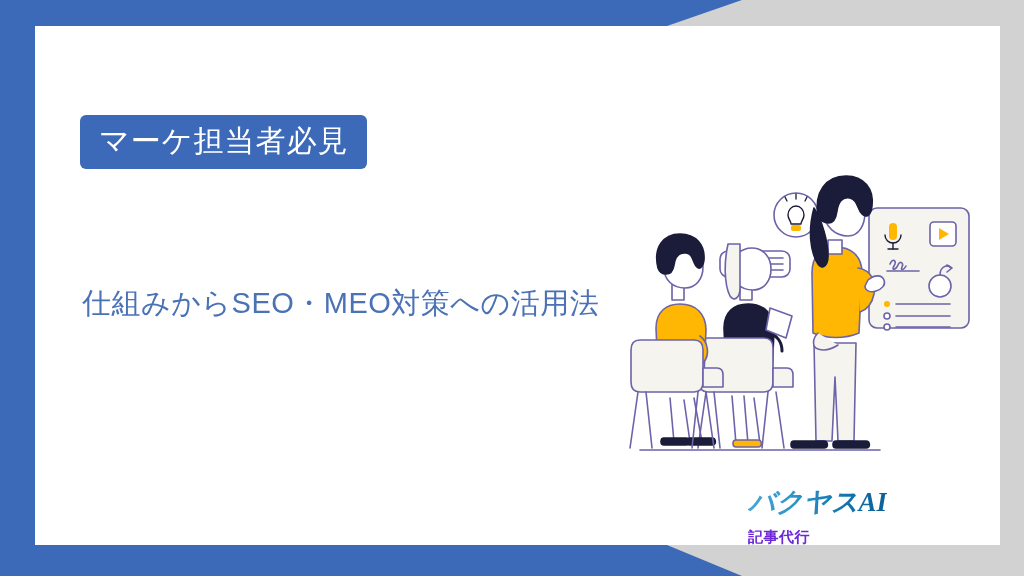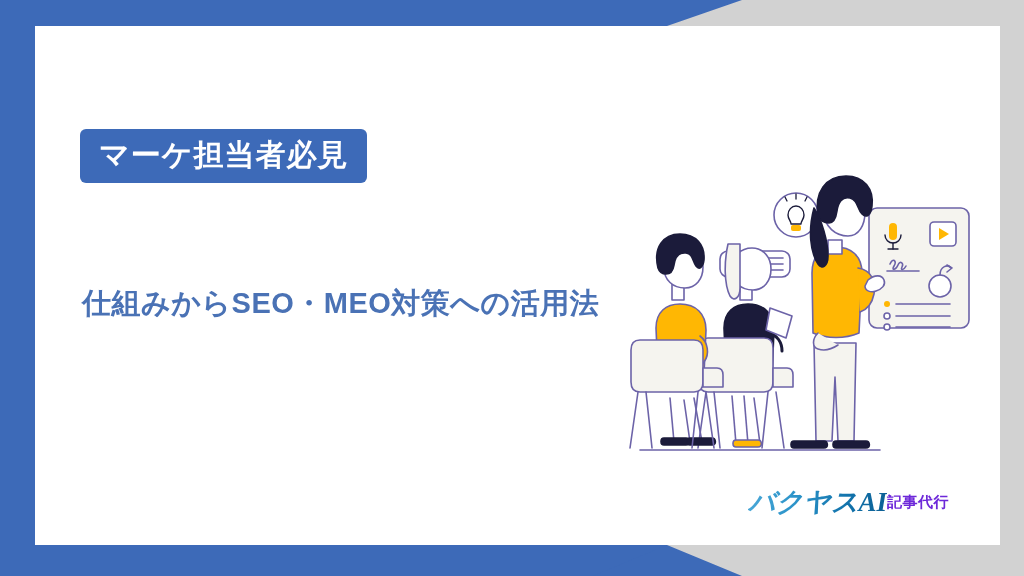--- a/index.html
+++ b/index.html
@@ -61,27 +61,27 @@
     top: 26px;
     width: 965px;
     height: 519px;
     background: #ffffff;
   }
 
   
   .badge {
     position: absolute;
     left: 80px;
-    top: 129px;
+    top: 115px;
     background: #3d6ab8;
     border-radius: 6px;
     padding: 10px 19px 12px 19px;
     color: #ffffff;
     font-size: 30px;
-    font-weight: bold;
+    font-weight: normal;
     letter-spacing: 1px;
     line-height: 1.05;
     white-space: nowrap;
   }
 
   .headline {
     position: absolute;
     left: 82px;
     top: 214px;
     color: #4371bd;
@@ -92,32 +92,34 @@
     white-space: nowrap;
   }
 
   .subhead {
     position: absolute;
     left: 82px;
     top: 283px;
     width: 575px;
     color: #4a72b5;
     font-size: 29px;
-    font-weight: bold;
+    font-weight: normal;
     letter-spacing: 0.5px;
     line-height: 1.42;
   }
 
   
   .logo {
     position: absolute;
     left: 748px;
     top: 484px;
     display: flex;
-    align-items: center;
+    align-items: flex-start;
+    gap: 8px;
+    flex-direction: column;
   }
   .logo-main {
     font-family: "Liberation Serif", "DejaVu Serif", serif;
     font-size: 27px;
     font-style: italic;
     font-weight: bold;
     background: linear-gradient(100deg, #4aa8d8 0%, #2b93c9 35%, #0f6fa8 75%, #0d5f93 100%);
     -webkit-background-clip: text;
     background-clip: text;
     color: transparent;

